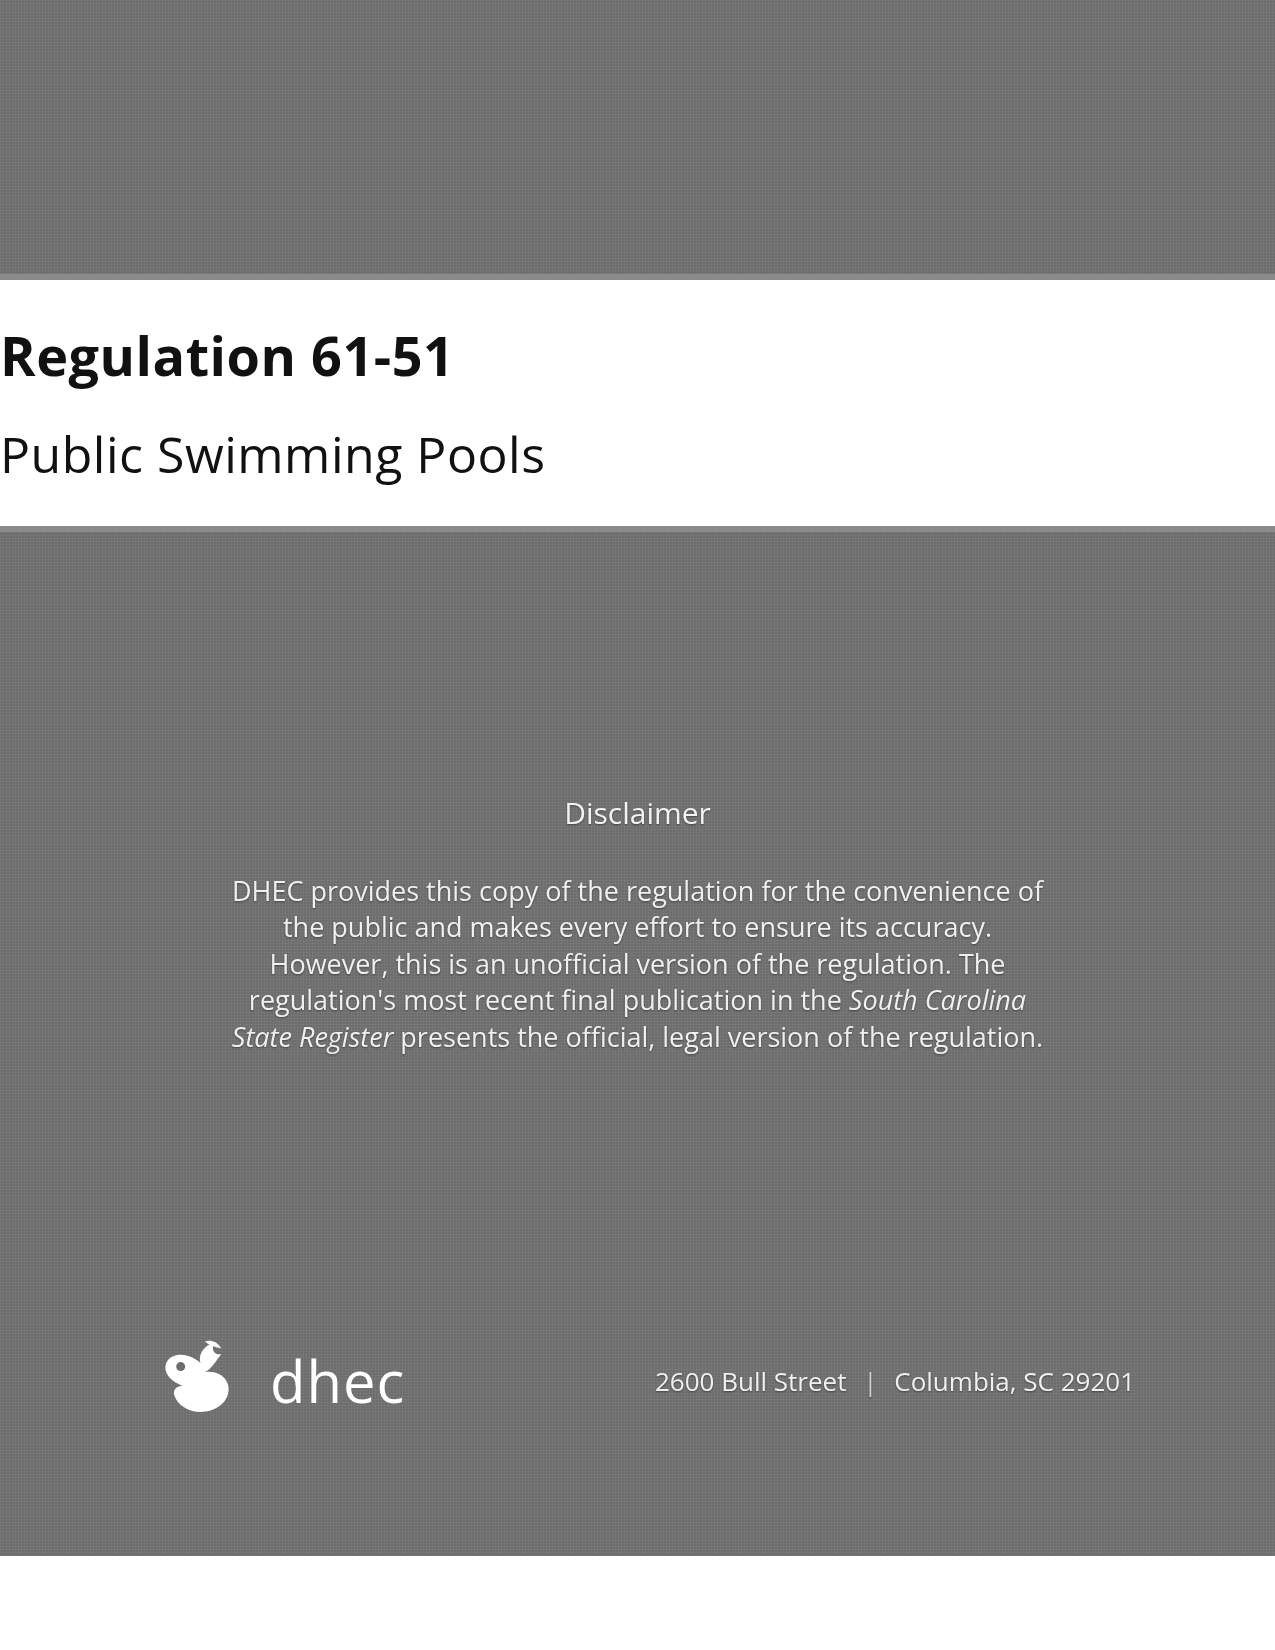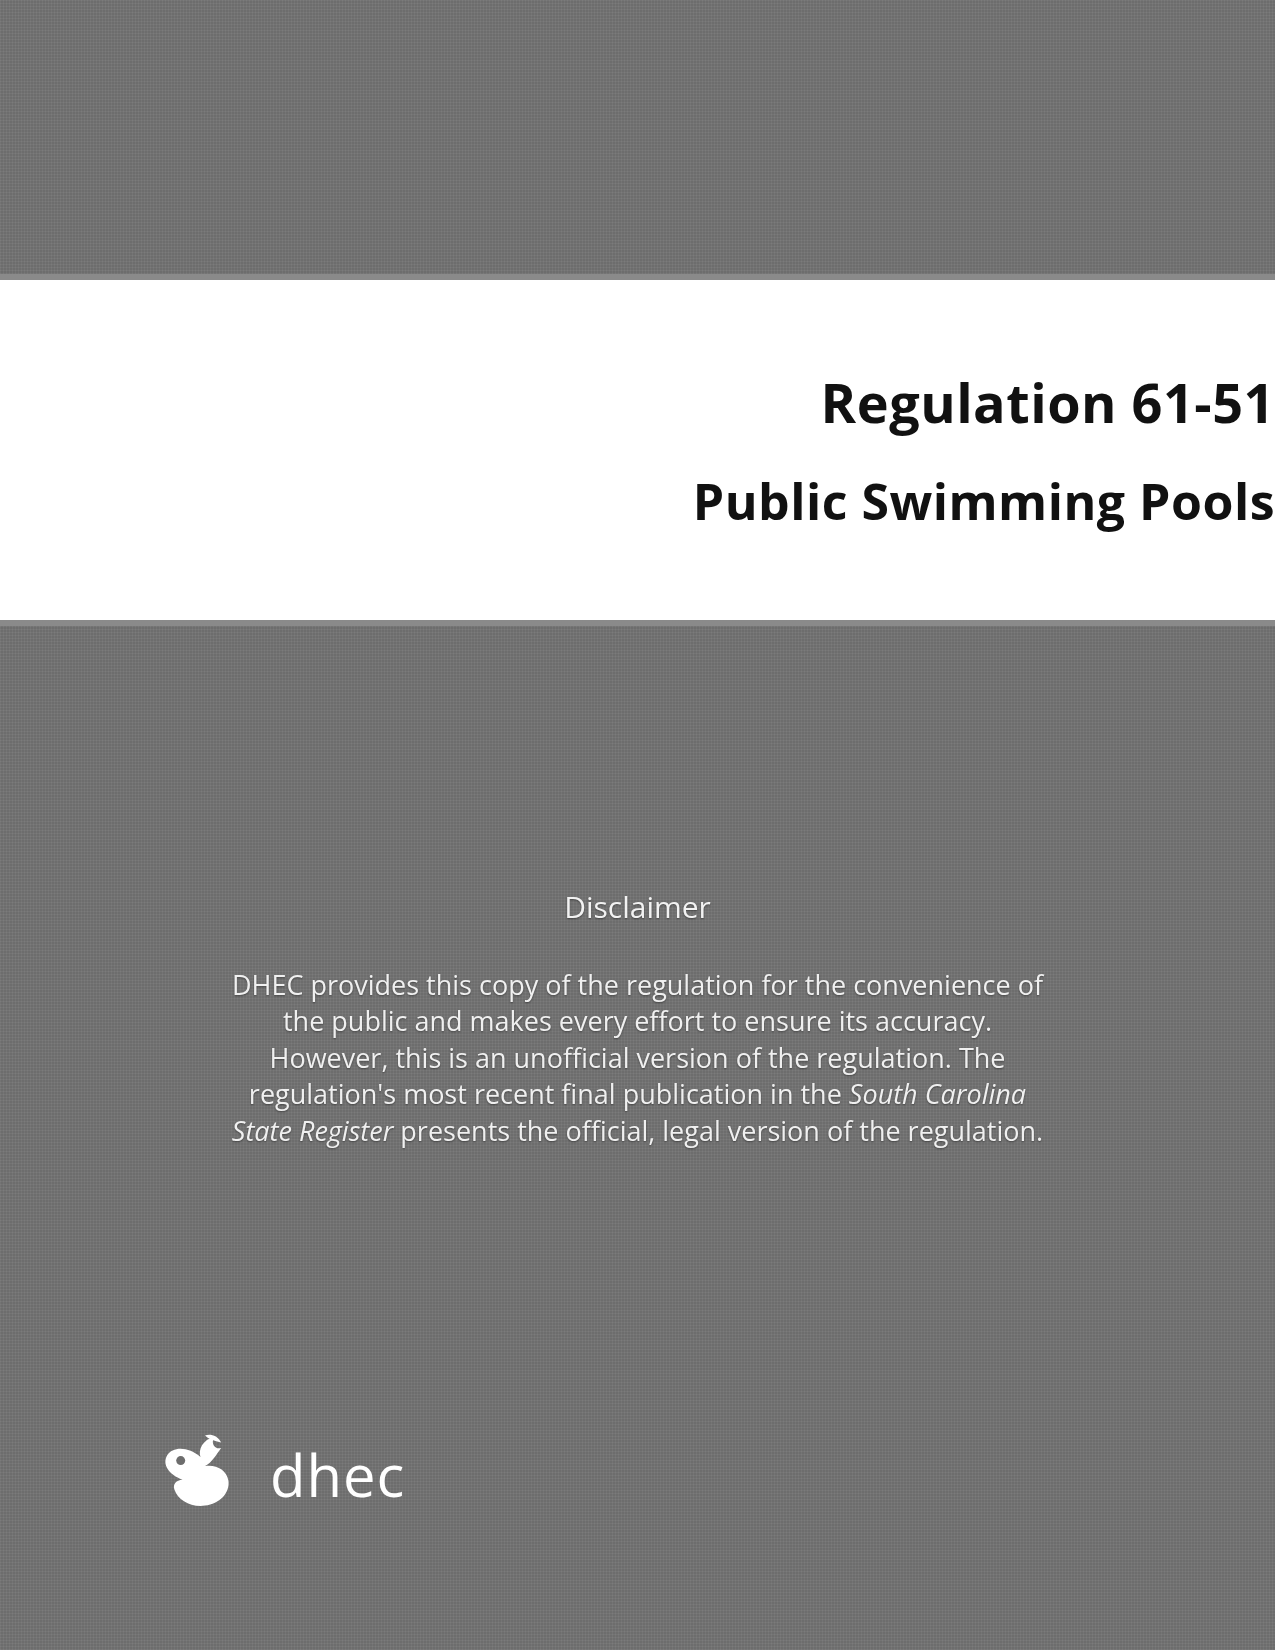--- a/index.html
+++ b/index.html
@@ -13,33 +13,33 @@
   }
   .band {
     background-color: #6d6d6d;
     background-image:
       repeating-linear-gradient(0deg,   rgba(255,255,255,0.05) 0 1px, transparent 1px 3px),
       repeating-linear-gradient(90deg,  rgba(255,255,255,0.05) 0 1px, transparent 1px 3px);
     width: 100%;
     position: relative;
   }
   .band-top    { height: 280px; border-bottom: 6px solid #8a8a8a; }
-  .band-white  { height: 340px; background: #fff; display: flex; flex-direction: column; align-items: flex-end; justify-content: center; }
+  .band-white  { height: 246px; background: #fff; display: flex; flex-direction: column; align-items: flex-start; justify-content: center; }
   .band-bottom { height: 1030px; border-top: 6px solid #8a8a8a; color: #fff; }
 
   .title-main {
     font-size: 54px;
     font-weight: 700;
     color: #111;
     letter-spacing: 0.5px;
     margin-bottom: 28px;
   }
   .title-sub {
     font-size: 50px;
-    font-weight: 700;
+    font-weight: 400;
     color: #111;
     letter-spacing: 0.5px;
   }
 
   .disclaimer-wrap {
     position: absolute;
     top: 260px;
     left: 0; right: 0;
     text-align: center;
     padding: 0 230px;
@@ -123,15 +123,20 @@
             <g fill="#ffffff">
               <path d="M35 55 C 20 50, 12 38, 18 28 C 24 18, 42 18, 55 30 C 52 22, 58 10, 70 8 C 66 16, 72 22, 78 20 C 72 28, 68 36, 60 40 C 72 38, 84 44, 86 56 C 88 70, 76 82, 60 84 C 44 86, 30 78, 26 66 C 24 60, 28 56, 35 55 Z"></path>
               <path d="M60 6 C 66 4, 74 6, 78 14 C 70 12, 64 10, 60 6 Z"></path>
               <circle cx="33" cy="34" r="5" fill="#6d6d6d"></circle>
             </g>
           </svg>
         </span>
         <span class="logo-text">dhec</span>
       </div>
     </div>
+    <div class="address">
+      <span>2600 Bull Street</span>
+      <span class="sep">|</span>
+      <span>Columbia, SC 29201</span>
+    </div>
   </div>
 
 </div>
 
 </body></html>

